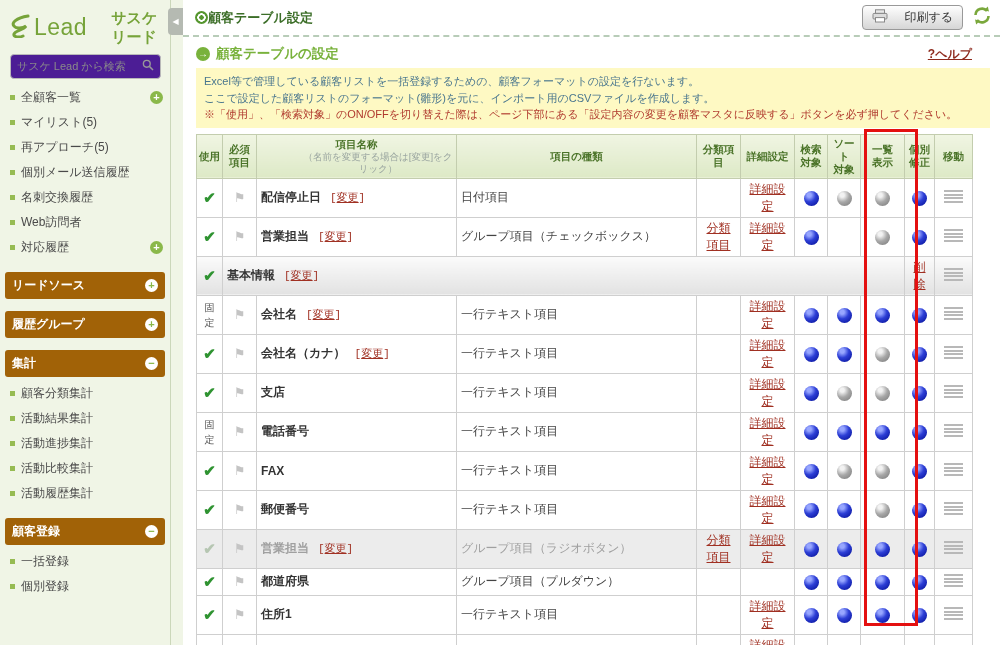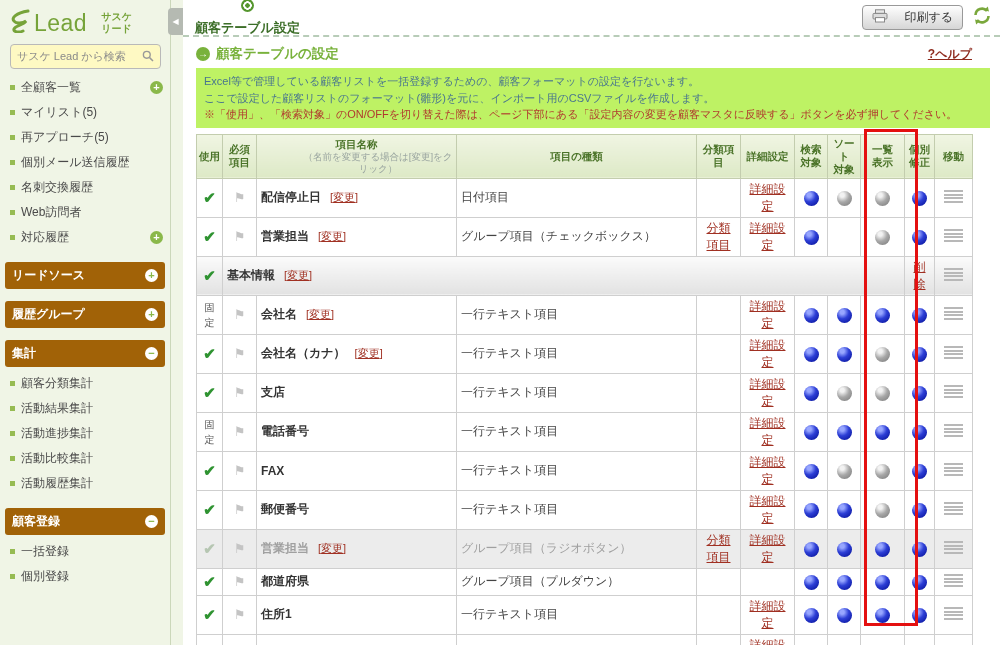--- a/index.html
+++ b/index.html
@@ -6,58 +6,58 @@
   html,body { width:1000px; height:645px; overflow:hidden; }
   body { font-family:"Liberation Sans", sans-serif; background:#fff; }
   .app { display:flex; width:1000px; height:645px; }
 
   
   .sidebar { width:183px; min-width:183px; background:#f0f5e6; position:relative; height:645px; }
   .sidebar::after { content:''; position:absolute; right:12px; top:0; bottom:0; width:1px; background:#cbd7ba; }
   .collapse-tab { position:absolute; top:8px; right:0; width:15px; height:27px; background:#b5bab2; border-radius:4px 0 0 4px; color:#fff; font-size:8px; display:flex; align-items:center; justify-content:center; z-index:3; cursor:pointer; }
   .logo-row { display:flex; align-items:center; padding:9px 22px 4px 10px; gap:4px; }
   .logo-lead { font-size:23px; color:#76a339; letter-spacing:.5px; font-weight:normal; }
-  .logo-sub { font-size:10px; color:#76a339; font-weight:bold; line-height:1.25; margin-left:10px; }
-  .search-box { margin:3px 22px 6px 10px; display:flex; align-items:center; justify-content:space-between; background:#fef9c3; border:1px solid #b9b9b9; border-radius:4px; padding:4px 6px; font-size:11px; color:#8a8a8a; }
+  .logo-sub { font-size:15px; color:#76a339; font-weight:bold; line-height:1.25; margin-left:20px; }
+  .search-box { margin:3px 22px 6px 10px; display:flex; align-items:center; justify-content:space-between; background:#4c1d95; border:1px solid #b9b9b9; border-radius:4px; padding:4px 6px; font-size:11px; color:#8a8a8a; }
   .menu-item { display:flex; align-items:center; gap:6px; padding:4px 20px 4px 10px; font-size:12px; color:#4a4a4a; cursor:pointer; }
   .bullet { width:5px; height:5px; background:#96bb52; flex:none; }
   .mi-label { white-space:nowrap; }
   .plus-badge { margin-left:auto; width:13px; height:13px; border-radius:50%; background:#8ab84a; color:#fff; font-size:11px; line-height:12px; text-align:center; font-weight:bold; flex:none; }
   .section-bar { display:flex; align-items:center; justify-content:space-between; background:#a16207; color:#fff; font-weight:bold; font-size:12px; padding:5px 7px; border-radius:3px; margin:12px 18px 4px 5px; cursor:pointer; }
   .toggle-badge { width:13px; height:13px; border-radius:50%; background:#fff; color:#8ab84a; font-size:11px; line-height:12px; text-align:center; font-weight:bold; }
 
   
   .main { flex:1; background:#fff; position:relative; }
   .topbar { display:flex; align-items:center; justify-content:space-between; padding:5px 8px 5px 12px; border-bottom:2px dashed #b8ccb8; height:37px; }
-  .page-title { display:flex; align-items:center; gap:7px; font-size:13px; font-weight:bold; color:#3c6e28;flex-direction:column; }
+  .page-title { display:flex; align-items:center; font-size:13px; font-weight:bold; color:#3c6e28; }
   .donut { width:13px; height:13px; border-radius:50%; background:radial-gradient(circle, #55962e 0 2px, #fff 2.5px 4px, #55962e 4.5px 6.5px); flex:none; }
   .topbar-right { display:flex; align-items:center; gap:9px; }
   .print-btn { display:flex; align-items:center; gap:16px; border:1px solid #999; border-radius:4px; background:linear-gradient(#fefefe,#d6d6d6); padding:3px 9px; font-size:12px; color:#333; cursor:pointer; }
   .subheader { display:flex; justify-content:space-between; align-items:center; padding:8px 28px 2px 13px; }
   .section-title { display:flex; gap:6px; align-items:center; color:#79b23c; font-weight:bold; font-size:13.5px; }
   .arrow-badge { width:14px; height:14px; border-radius:50%; background:#79b23c; color:#fff; font-size:10px; line-height:14px; text-align:center; font-weight:bold; }
   .help-link { color:#8e2a1d; font-size:12px; font-weight:bold; text-decoration:underline; cursor:pointer; }
-  .info-box { margin:3px 10px 6px 13px; background:#bef264; padding:5px 8px; font-size:11px; line-height:1.5; }
+  .info-box { margin:3px 10px 6px 13px; background:#fef9c3; padding:5px 8px; font-size:11px; line-height:1.5; }
   .info-line { color:#49768e; }
   .info-line.warn { color:#b03a2e; }
 
   
   .table-wrap { position:relative; margin:2px 0 0 13px; }
   table { border-collapse:collapse; table-layout:fixed; }
   th { background:linear-gradient(#f0f5e3,#dde9c6); border:1px solid #c3cdae; color:#4a7328; font-size:10.5px; line-height:1.25; padding:2px 1px; font-weight:bold; white-space:pre-line; vertical-align:middle; text-align:center; }
   th .sub { display:block; color:#9aa5a0; font-weight:normal; font-size:9.5px;margin-left:43px; }
   td { border:1px solid #cfcfcf; padding:2px 4px; height:27px; font-size:12px; color:#333; vertical-align:middle; background:#fff; }
   td.center { text-align:center; }
   tr.group td { background:linear-gradient(#fbfbfb,#e2e2e2); height:22px; }
   tr.dim td { background:#ececec; }
   tr.dim .name, tr.dim .kind { color:#a0a0a0; }
   .name { font-weight:bold; color:#333; }
   .kind { color:#444; }
   .rlink { color:#a03022; text-decoration:underline; cursor:pointer; }
-  .chg { color:#a03022; white-space:nowrap; margin-left:9px; font-size:11px; }
+  .chg { color:#a03022; white-space:nowrap; margin-left:9px; font-size:11px;font-family:Liberation Mono, monospace; }
   .chg u { cursor:pointer; }
   .check { color:#2f9331; font-size:15px; font-weight:bold; cursor:pointer; }
   .check.dimmed { color:#b6c6b2; }
   .fixed-label { font-size:10px; color:#555; }
   .flag { color:#c4c4c4; font-size:13px; }
   .ball { display:inline-block; width:15px; height:15px; border-radius:50%; cursor:pointer; vertical-align:middle; }
   .ball.on  { background:radial-gradient(circle at 35% 28%, #97a6ff 0 2px, #2d3fd6 45%, #000a8f 100%); }
   .ball.off { background:radial-gradient(circle at 35% 28%, #f2f2f2 0 2px, #a8a8a8 48%, #767676 100%); }
   .drag { display:inline-block; width:19px; height:13px; background:repeating-linear-gradient(to bottom, #b8b8b8 0 2px, transparent 2px 3.6px); cursor:grab; }
   .red-box { position:absolute; left:668px; top:-5px; width:54px; height:497px; border:3px solid #e41010; pointer-events:none; z-index:2; }

